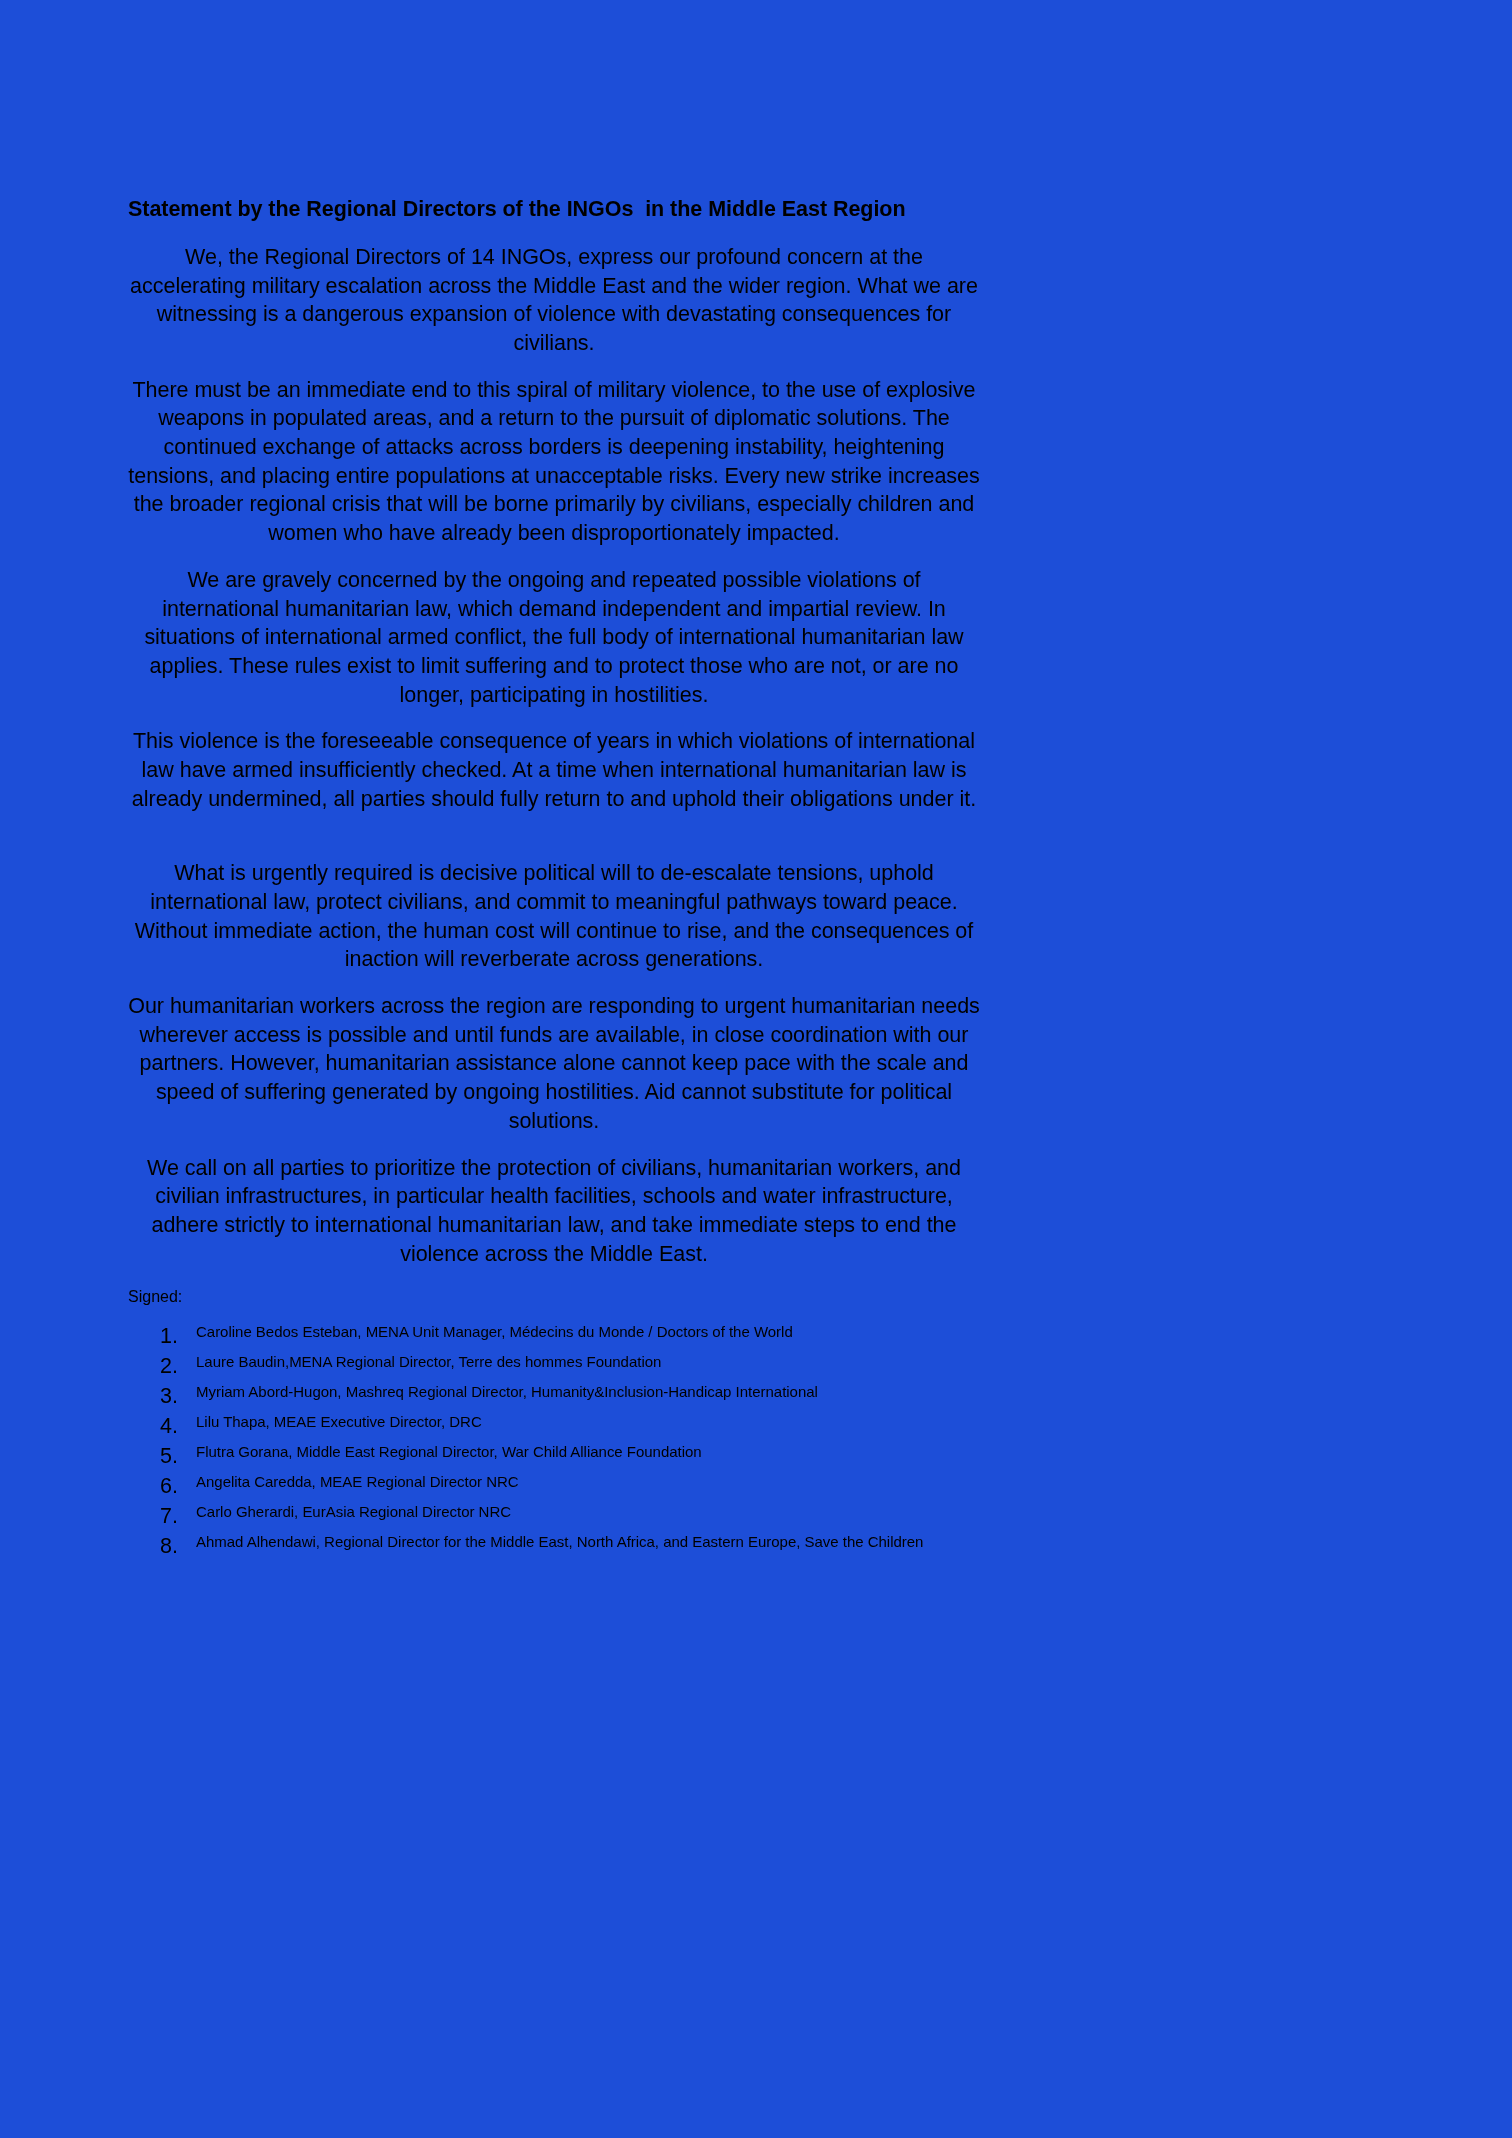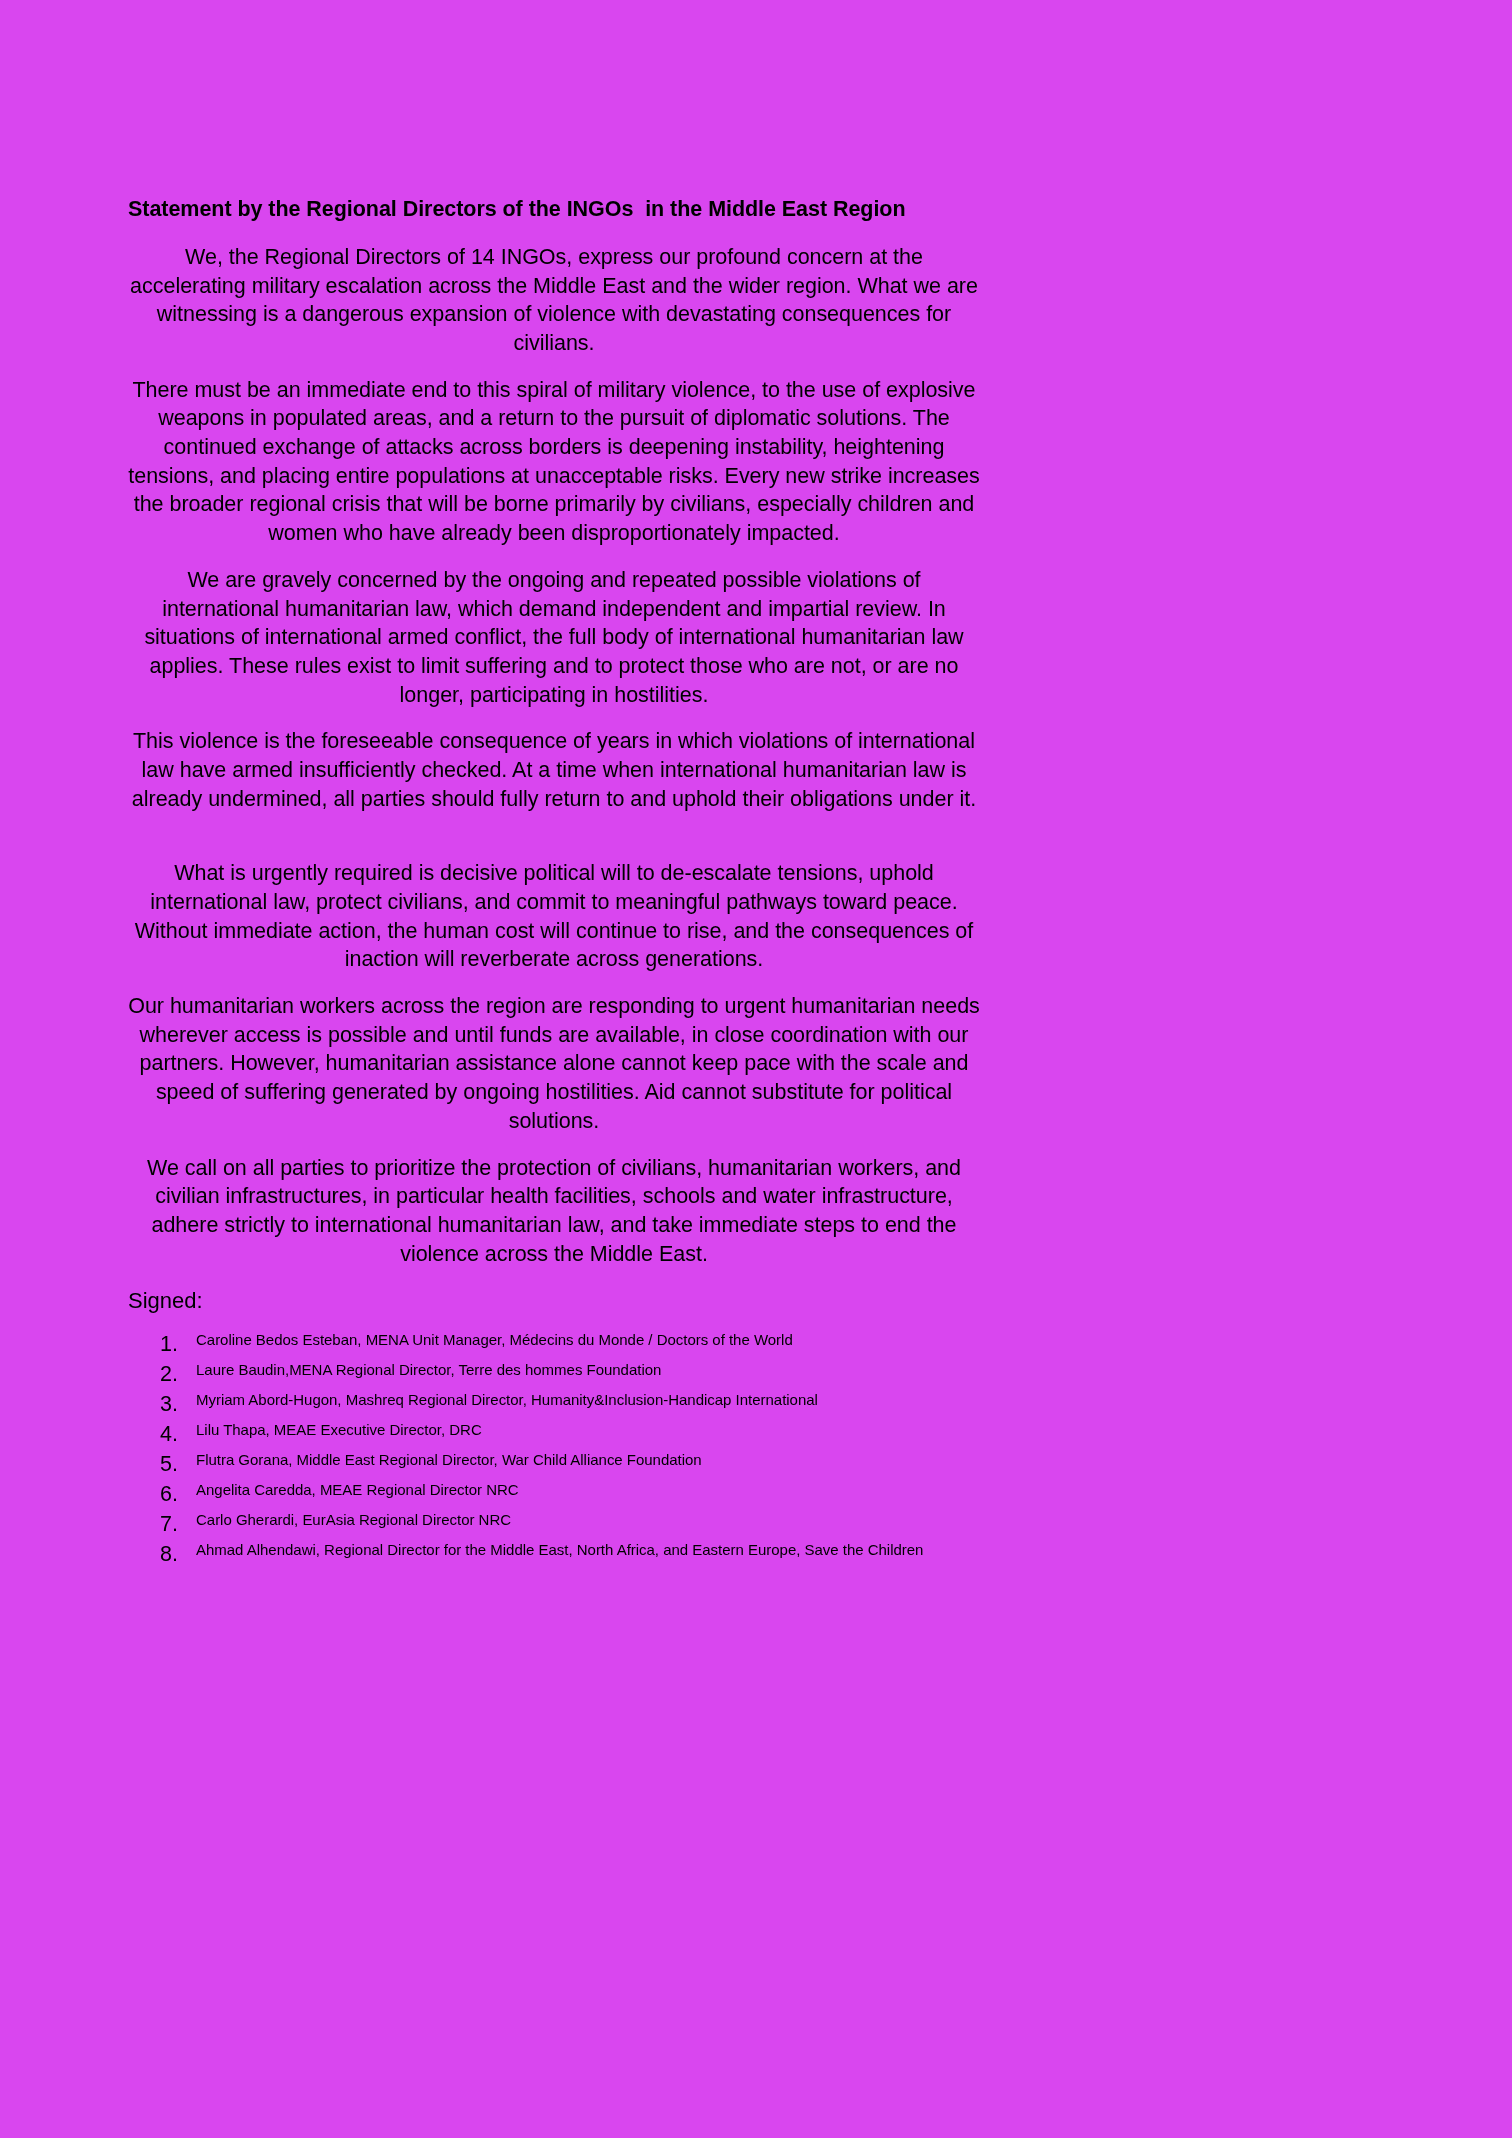--- a/index.html
+++ b/index.html
@@ -17,21 +17,21 @@
     color: #000000;
     -webkit-font-smoothing: antialiased;
   }
 
   .page {
     position: absolute;
     left: 0;
     top: 0;
     width: 1512px;
     height: 2138px;
-    background: #d946ef;
+    background: #1d4ed8;
   }
 
   
   .doc-body {
     position: absolute;
     left: 128px;
     top: 196px;
     width: 852px;
   }
 
@@ -51,21 +51,21 @@
     letter-spacing: -0.02px;
     margin: 0 0 18px 0;
     text-align: center;
   }
 
   .para-spacer {
     height: 28px;
   }
 
   .signed-line {
-    font-size: 22px;
+    font-size: 16px;
     line-height: 1.335;
     margin: 0 0 14px 0;
   }
 
   
   .signatory-list {
     margin: 0;
     padding: 0;
     list-style: none;
     counter-reset: sig;

